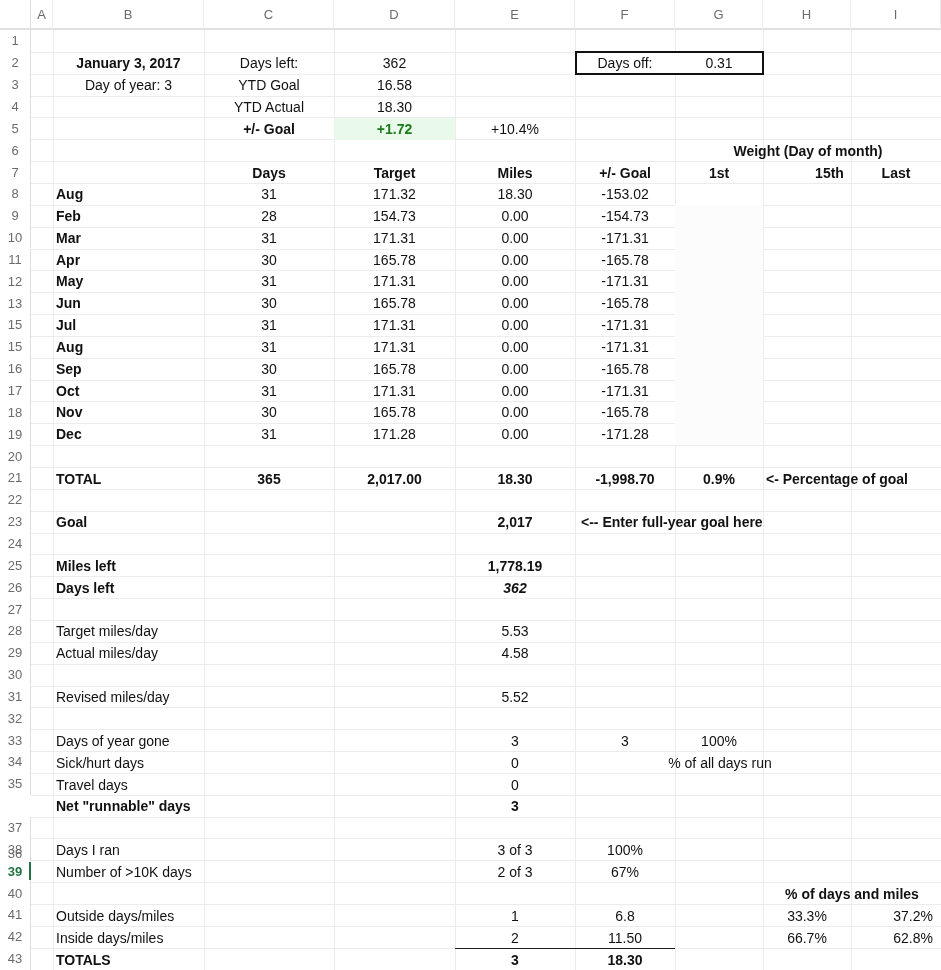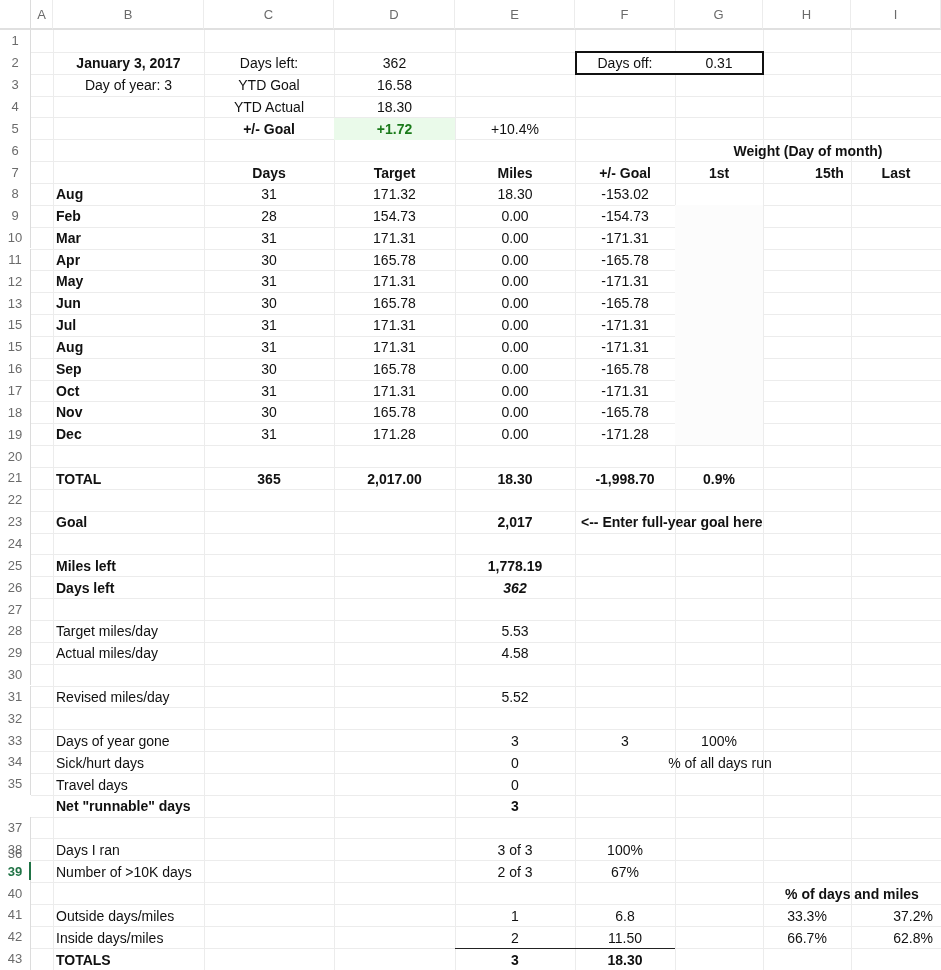--- a/index.html
+++ b/index.html
@@ -230,20 +230,21 @@
       <div class="cell c" style="left: 455px; width: 120px; top: 423.3px; height: 22px;">0.00</div>
       <div class="cell c" style="left: 575px; width: 100px; top: 423.3px; height: 22px;">-171.28</div>
     </div>
 
   <div class="cell l b" style="left:53px;width:151px;top:468px;height:22px;">TOTAL</div>
   <div class="cell c b" style="left:204px;width:130px;top:468px;height:22px;">365</div>
   <div class="cell c b" style="left:334px;width:121px;top:468px;height:22px;">2,017.00</div>
   <div class="cell c b" style="left:455px;width:120px;top:468px;height:22px;">18.30</div>
   <div class="cell c b" style="left:575px;width:100px;top:468px;height:22px;">-1,998.70</div>
   <div class="cell c b" style="left:675px;width:88px;top:468px;height:22px;">0.9%</div>
+  <div class="cell l b" style="left:763px;width:178px;top:468px;height:22px;">&lt;- Percentage of goal</div>
 
   <div class="cell l b" style="left:53px;width:151px;top:511px;height:22px;">Goal</div>
   <div class="cell c b" style="left:455px;width:120px;top:511px;height:22px;">2,017</div>
   <div class="cell l b" style="left:578px;width:300px;top:511px;height:22px;">&lt;-- Enter full-year goal here</div>
 
   <div class="cell l b" style="left:53px;width:151px;top:555px;height:22px;">Miles left</div>
   <div class="cell c b" style="left:455px;width:120px;top:555px;height:22px;">1,778.19</div>
   <div class="cell l b" style="left:53px;width:151px;top:577px;height:22px;">Days left</div>
   <div class="cell c bi" style="left:455px;width:120px;top:577px;height:22px;">362</div>
 

